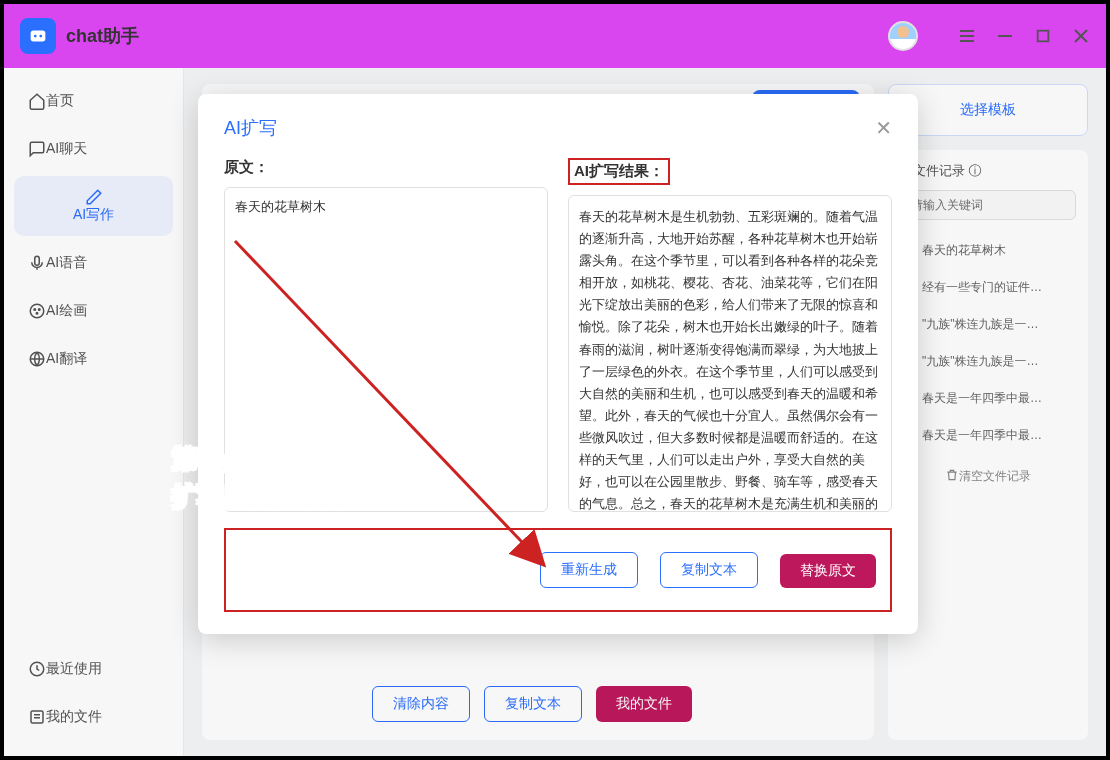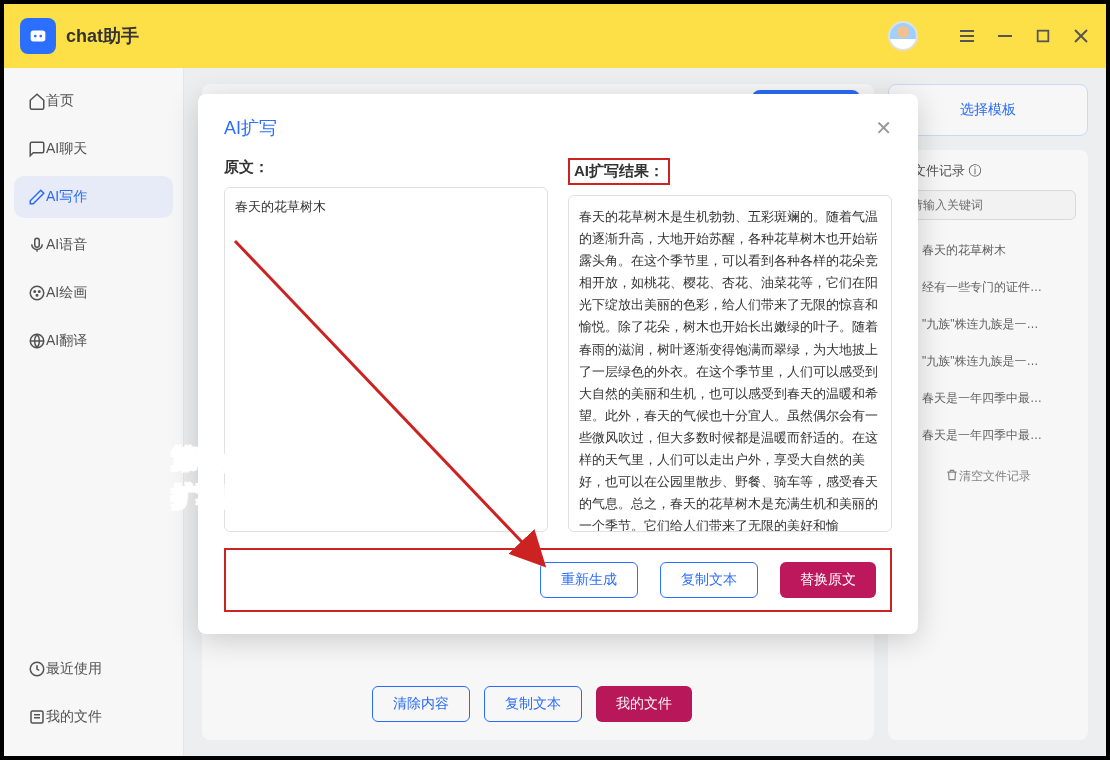--- a/index.html
+++ b/index.html
@@ -10,21 +10,21 @@
   border: 4px solid #000;
   position: relative;
   overflow: hidden;
 }
 
 
 .titlebar {
   height: 64px;
   display: flex; align-items: center;
   padding: 0 16px;
-  background: #fde047;
+  background: #d946ef;
 }
 .app-logo {
   width: 36px; height: 36px;
   background: #2b6fff;
   border-radius: 8px;
   display: flex; align-items: center; justify-content: center;
   color: #fff; margin-right: 10px;
 }
 .app-logo svg { width: 22px; height: 22px; }
 .app-title { font-size: 18px; font-weight: 600; color: #333; }
@@ -59,20 +59,21 @@
   padding: 12px 14px;
   border-radius: 10px;
   color: #555;
   cursor: pointer;
   font-size: 14px;
   margin-bottom: 6px;
 }
 .side-item.active {
   background: #eef3ff;
   color: #2b6fff;
+  flex-direction: column;
 }
 .side-icon { width: 18px; height: 18px; flex-shrink: 0; }
 .side-bottom { margin-top: auto; }
 
 .content {
   flex: 1;
   display: flex;
   padding: 16px 18px;
   gap: 14px;
   filter: blur(0.3px);
@@ -214,21 +215,22 @@
   padding: 10px;
   font-size: 13px;
   color: #333;
   line-height: 1.7;
   overflow-y: auto;
 }
 .modal-footer {
   display: flex; justify-content: flex-end; gap: 22px;
   margin-top: 16px;
   border: 2px solid #c22;
-  padding: 12px 14px;
+  padding: 22px 14px;
+  align-items: flex-end;
 }
 
 
 .anno {
   position: absolute;
   z-index: 20;
   pointer-events: none;
 }
 .step-text {
   position: absolute;

